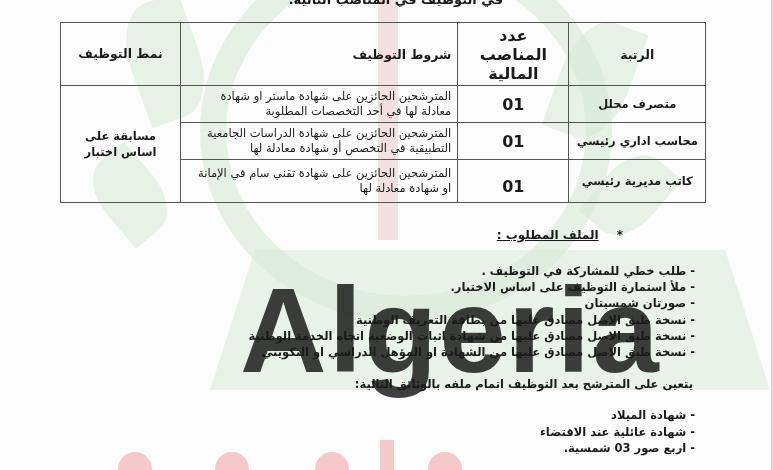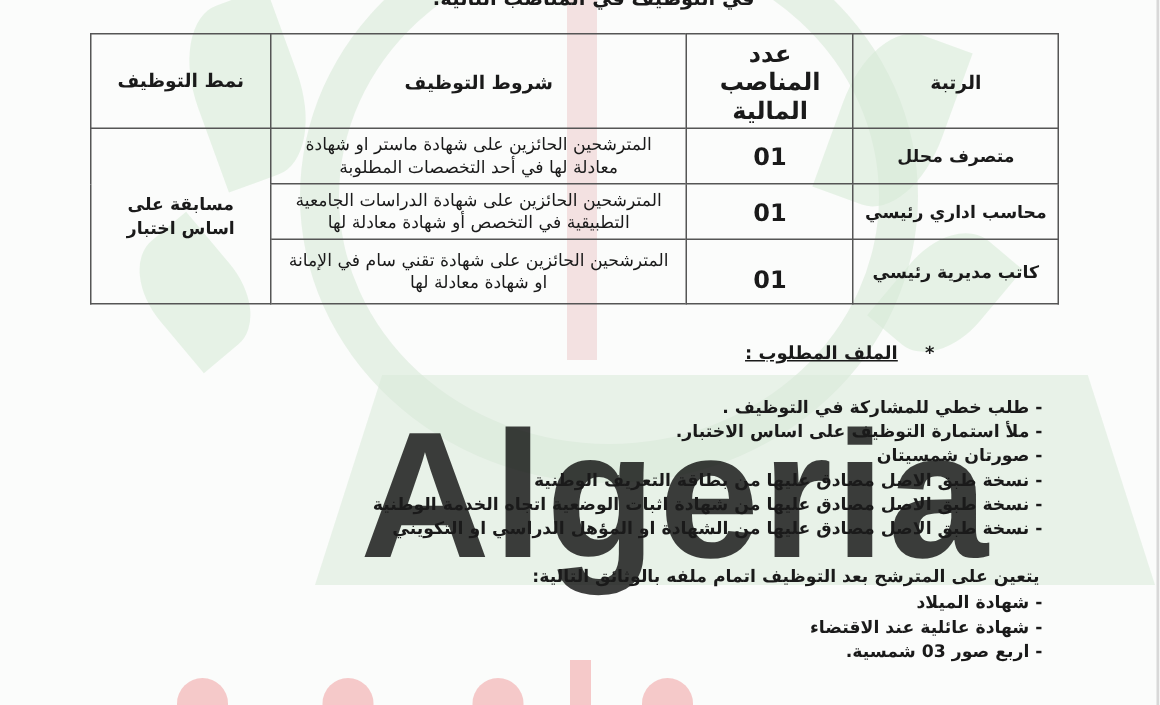--- a/index.html
+++ b/index.html
@@ -27,34 +27,34 @@
 
   .content { position:absolute; left:0; top:0; width:773px; height:470px; direction:rtl; }
   .intro { position:absolute; right:270px; top:-8px; font-size:13px; font-weight:bold; white-space:nowrap; }
 
   table.jobs { position:absolute; left:60px; top:22px; width:646px; border-collapse:collapse;
                direction:rtl; font-size:11.5px; }
   table.jobs th, table.jobs td { border:1px solid #555; text-align:center; vertical-align:middle; padding:0 6px; }
   table.jobs th { font-weight:bold; font-size:12.5px; height:62px; }
   table.jobs .c-rank { width:128px; font-weight:bold; }
   table.jobs .c-num { width:100px; font-weight:bold; font-size:16px; }
-  table.jobs .c-cond { width:276px; text-align:center; line-height:15px; }
+  table.jobs .c-cond { width:276px; text-align:right; line-height:15px; }
   table.jobs .c-mode { width:110px; font-weight:bold; line-height:16px; }
   table.jobs td { height:36px; }
   .num-low { vertical-align:bottom !important; padding-bottom:6px !important; }
 
   .section { position:absolute; right:150px; top:228px; font-size:12px; font-weight:bold; white-space:nowrap; }
   .section .star { margin-left:14px; }
   .section .title { text-decoration:underline; }
 
   ul.docs, ul.after { list-style:none; margin:0; padding:0; position:absolute; right:78px;
                       font-size:11.5px; font-weight:bold; line-height:16.2px; white-space:nowrap; }
   ul.docs { top:263px; }
   .after-intro { position:absolute; right:80px; top:377px; font-size:11.5px; font-weight:bold; white-space:nowrap;margin-left:45px; }
-  ul.after { top:393px; line-height:16.5px; }
+  ul.after { top:407px; line-height:16.5px; }
 </style>
 </head>
 <body>
 
 <div class="page">
 
   <div class="wm wm-emblem"></div>
   <div class="wm wm-stripe"></div>
   <div class="wm wm-leaf" style="left:130px;top:0;width:70px;height:120px;transform:rotate(-20deg);"></div>
   <div class="wm wm-leaf" style="left:560px;top:20px;width:70px;height:120px;transform:rotate(20deg);"></div>

